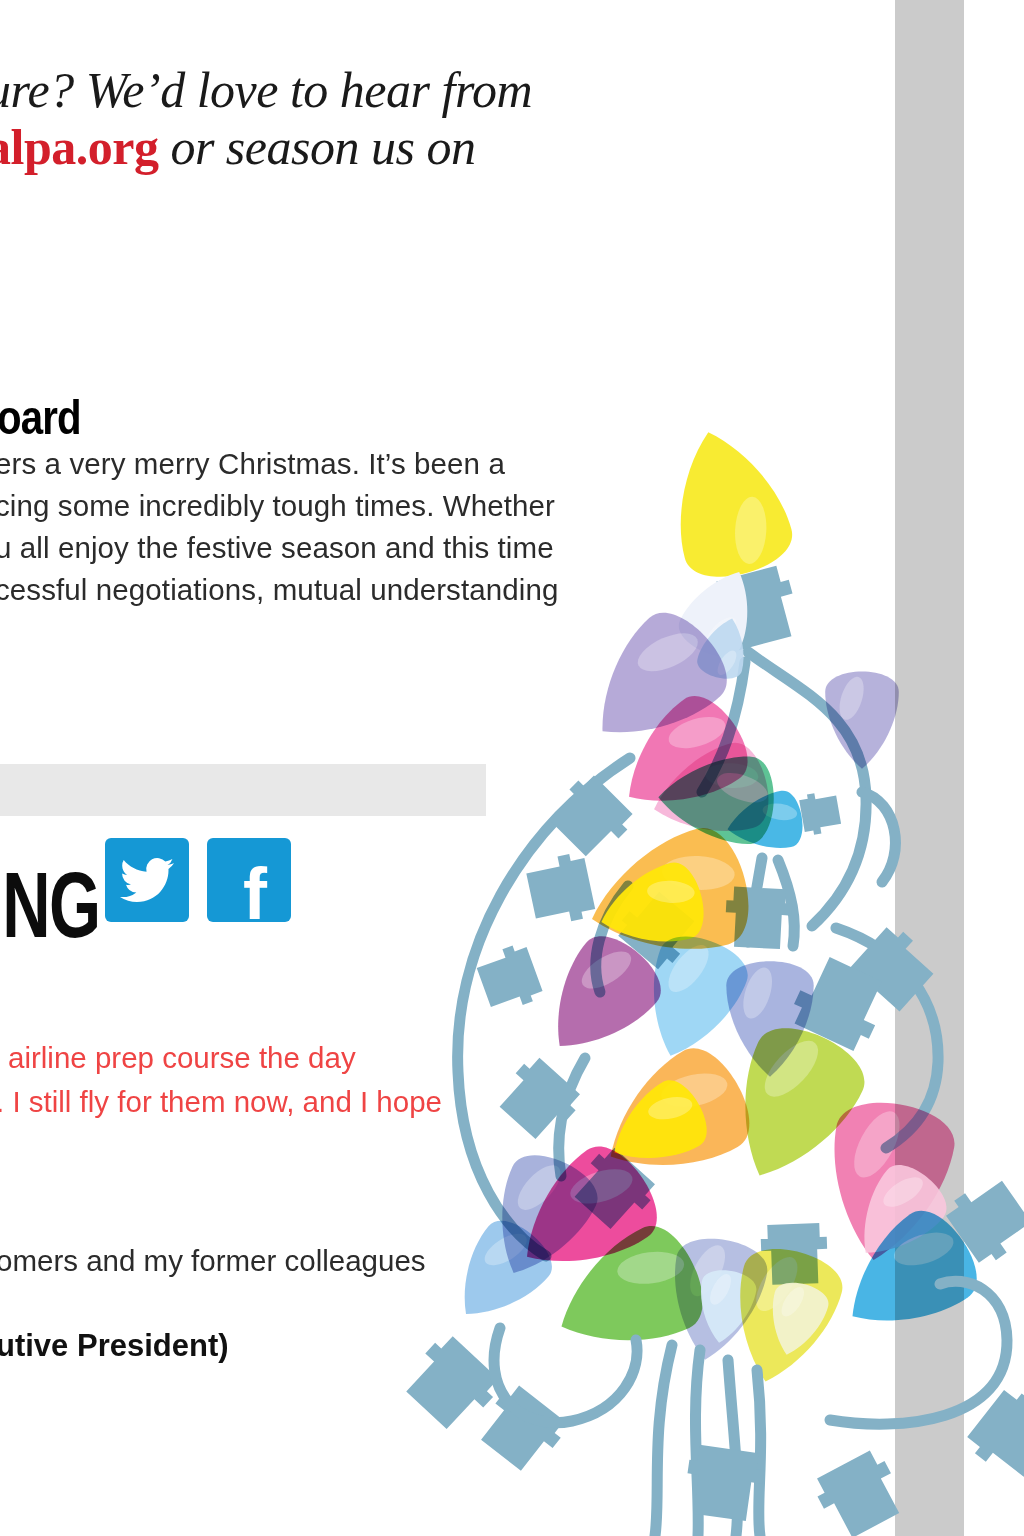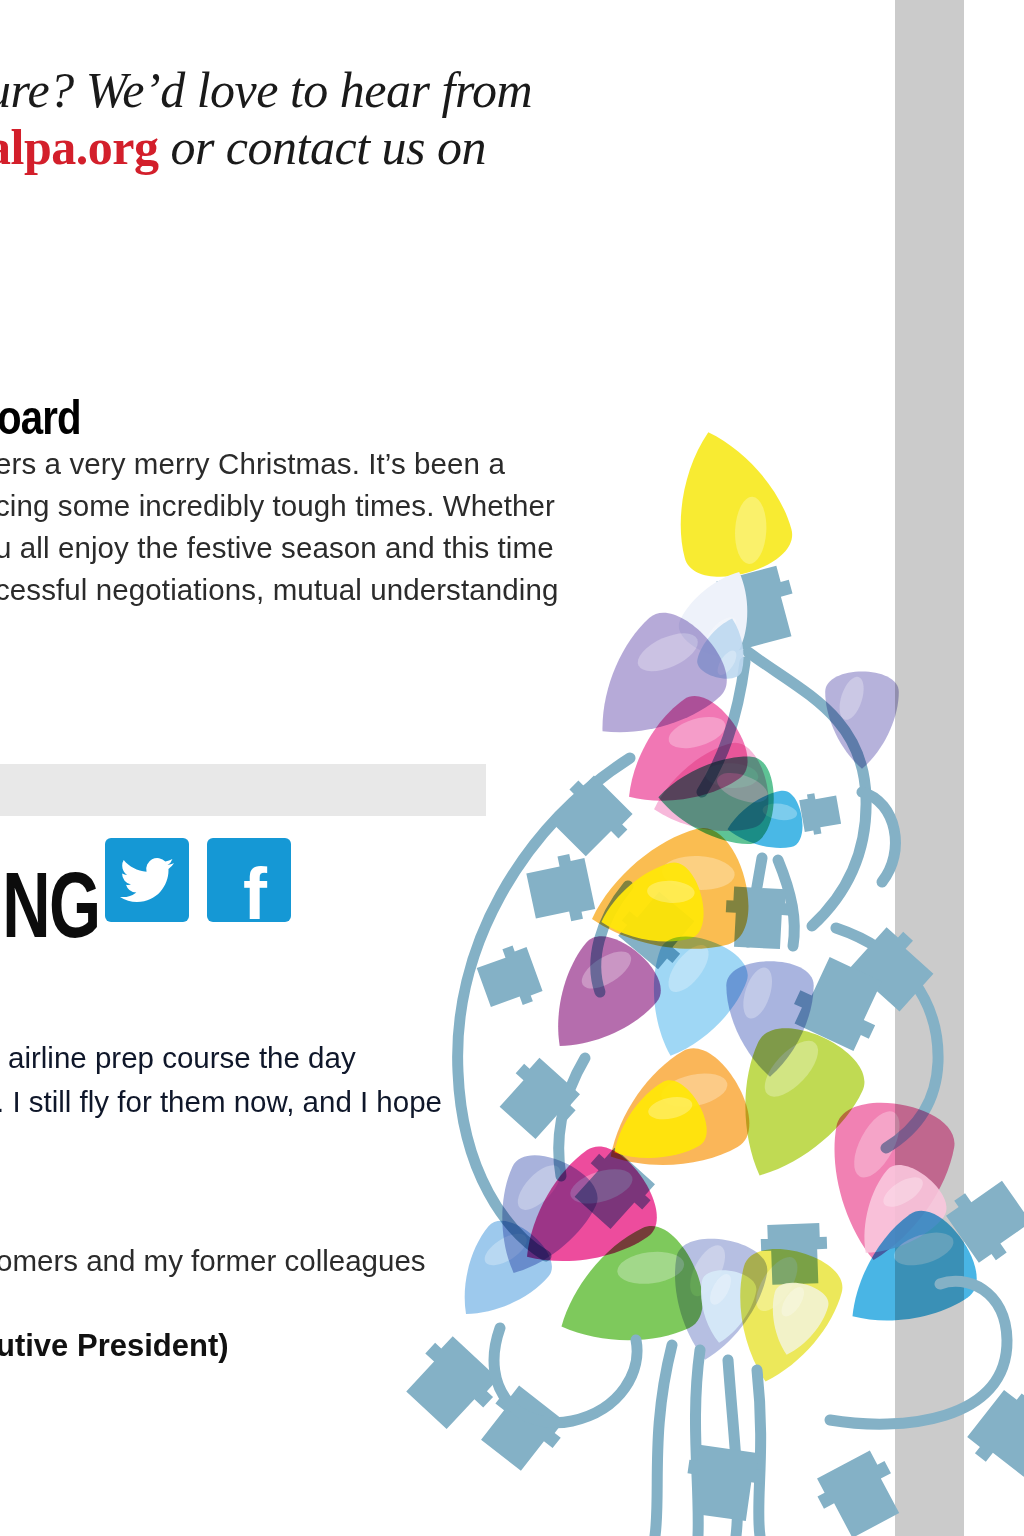--- a/index.html
+++ b/index.html
@@ -38,21 +38,21 @@
     width:84px;height:84px;border-radius:6px;top:838px;
     display:flex;align-items:center;justify-content:center;cursor:pointer;
   }
   .icon-btn.tw{left:105px;}
   .icon-btn.fb{left:207px;overflow:hidden;}
   .fb-f{
     color:#fff;font-weight:bold;font-size:72px;line-height:72px;
     position:relative;top:14px;left:6px;font-family:"Liberation Sans",sans-serif;
   }
   
-  .story-1{left:8px;top:1036px;font-size:29.5px;line-height:44px;color:#0f172a;}
+  .story-1{left:8px;top:1036px;font-size:29.5px;line-height:44px;color:#ef4444;}
   .story-3{left:-4px;top:1244px;font-size:29.5px;color:#2b2b2b;}
   .signature{left:-4px;top:1328px;font-size:31px;font-weight:bold;color:#111;}
   svg.lights{left:0;top:0;pointer-events:none;}
 </style>
 </head>
 <body>
 
 <svg class="lights abs" width="1024" height="1536" viewBox="0 0 1024 1536">
     <rect x="895" y="0" width="69" height="1536" fill="#cbcbcb"></rect>
     <path d="M748,652 C802,692 864,716 866,798 C868,862 838,902 812,926" fill="none" stroke="#84b1c6" stroke-width="11" stroke-linecap="round"></path>
@@ -233,21 +233,21 @@
     <g transform="translate(824,1428) rotate(152) scale(1.15)">
       <path d="M-26,-36 L26,-36 L26,-50 L33,-50 L33,-62 L23,-62 L23,-96 L-23,-96 L-23,-62 L-33,-62 L-33,-50 L-26,-50 Z" fill="#84b1c6"></path>
     </g>
     <g transform="translate(953,1388) rotate(128) scale(1.15)">
       <path d="M-26,-36 L26,-36 L26,-50 L33,-50 L33,-62 L23,-62 L23,-96 L-23,-96 L-23,-62 L-33,-62 L-33,-50 L-26,-50 Z" fill="#84b1c6"></path>
     </g>
   </svg>
 
 <div class="abs intro nowrap">
   <div>ure? We’d love to hear from</div>
-  <div><span class="link" style="color: rgb(211, 31, 43);">alpa.org</span><span> or contact us on</span></div>
+  <div><span class="link" style="color: rgb(211, 31, 43);">alpa.org</span><span> or season us on</span></div>
 </div>
 
 <div class="abs board-heading nowrap">oard</div>
 <div class="abs board-body nowrap">
   <div>ers a very merry Christmas. It’s been a</div>
   <div>cing some incredibly tough times. Whether</div>
   <div>u all enjoy the festive season and this time</div>
   <div>cessful negotiations, mutual understanding</div>
 </div>
 

